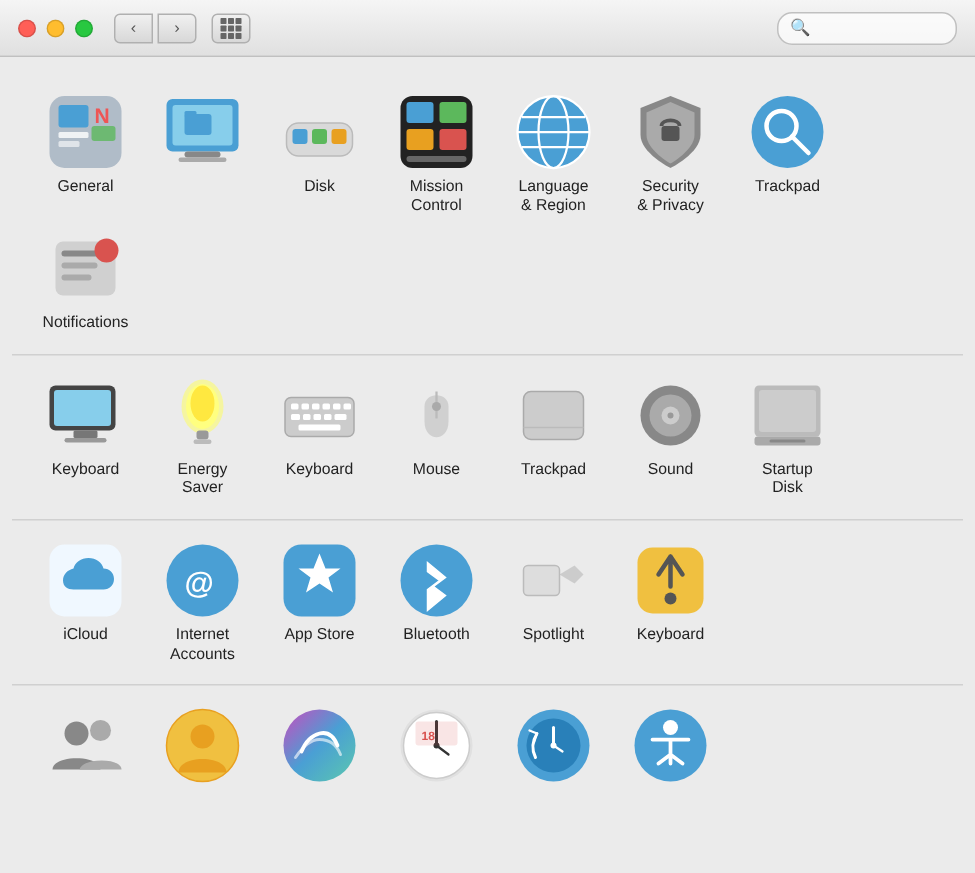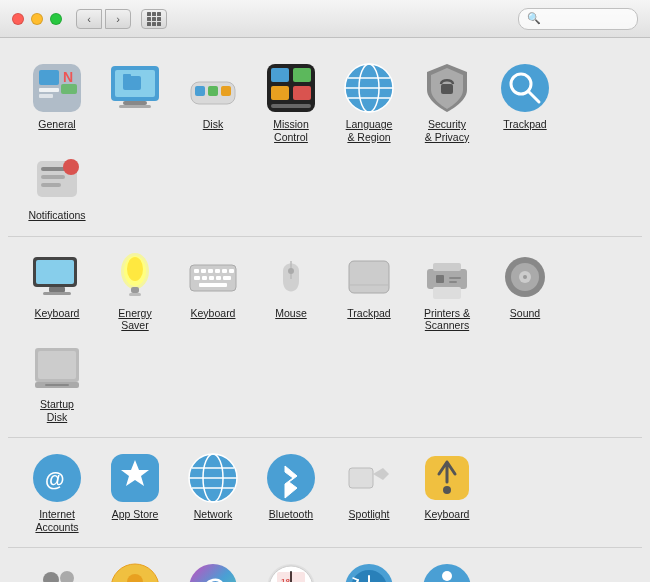--- a/index.html
+++ b/index.html
@@ -148,21 +148,20 @@
       flex-shrink: 0;
     }
     .pref-icon svg { width: 52px; height: 52px; }
 
     .pref-label {
       font-size: 10.5px;
       color: #222;
       line-height: 1.2;
       text-align: center;
       max-width: 72px;
-      text-decoration: underline;
     }
 
     
   </style>
 </head>
 <body>
 
 <div class="titlebar">
   <div class="traffic-lights">
     <div class="tl tl-close"></div>
@@ -353,33 +352,20 @@
           <svg viewBox="0 0 52 52" xmlns="http://www.w3.org/2000/svg">
       <rect x="6" y="10" width="40" height="32" rx="5" fill="#ccc" stroke="#aaa" stroke-width="1"></rect>
       <line x1="6" y1="34" x2="46" y2="34" stroke="#bbb" stroke-width="1"></line>
     </svg>
         </div>
         <div class="pref-label">Trackpad</div>
       </div>
       <div class="pref-item">
         <div class="pref-icon">
           <svg viewBox="0 0 52 52" xmlns="http://www.w3.org/2000/svg">
-      <rect x="6" y="18" width="40" height="20" rx="3" fill="#aaa"></rect>
-      <rect x="12" y="12" width="28" height="8" rx="2" fill="#ccc"></rect>
-      <rect x="12" y="36" width="28" height="12" rx="2" fill="#ddd"></rect>
-      <rect x="15" y="24" width="8" height="8" rx="1" fill="#777"></rect>
-      <rect x="28" y="26" width="12" height="2" rx="1" fill="#888"></rect>
-      <rect x="28" y="30" width="8" height="2" rx="1" fill="#888"></rect>
-    </svg>
-        </div>
-        <div class="pref-label">Printers &amp;<br>Scanners</div>
-      </div>
-      <div class="pref-item">
-        <div class="pref-icon">
-          <svg viewBox="0 0 52 52" xmlns="http://www.w3.org/2000/svg">
       <ellipse cx="26" cy="26" rx="20" ry="20" fill="#888"></ellipse>
       <ellipse cx="26" cy="26" rx="14" ry="14" fill="#aaa"></ellipse>
       <ellipse cx="26" cy="26" rx="6" ry="6" fill="#ccc"></ellipse>
       <ellipse cx="26" cy="26" rx="2" ry="2" fill="#999"></ellipse>
     </svg>
         </div>
         <div class="pref-label">Sound</div>
       </div>
       <div class="pref-item">
         <div class="pref-icon">
@@ -390,47 +376,43 @@
       <rect x="14" y="42" width="24" height="2" rx="1" fill="#888"></rect>
     </svg>
         </div>
         <div class="pref-label">Startup<br>Disk</div>
       </div>
     </div>
     <div class="section">
       <div class="pref-item">
         <div class="pref-icon">
           <svg viewBox="0 0 52 52" xmlns="http://www.w3.org/2000/svg">
+      <rect x="2" y="2" width="48" height="48" rx="10" fill="#f0f8ff"></rect>
+      <path d="M38 32 C42 32 45 29 45 25 C45 21 42 18 38 18 C37 14 33 11 28 11 C23 11 19 14 18 18 C14 19 11 22 11 26 C11 30 14 32 18 32 Z" fill="#4a9fd4"></path>
+    </svg>
+        </div>
+        <div class="pref-label">iCloud</div>
+      </div>
+      <div class="pref-item">
+        <div class="pref-icon">
+          <svg viewBox="0 0 52 52" xmlns="http://www.w3.org/2000/svg">
       <circle cx="26" cy="26" r="24" fill="#4a9fd4"></circle>
       <text x="14" y="34" font-size="20" fill="white" font-weight="bold">@</text>
     </svg>
         </div>
         <div class="pref-label">Internet<br>Accounts</div>
       </div>
       <div class="pref-item">
         <div class="pref-icon">
           <svg viewBox="0 0 52 52" xmlns="http://www.w3.org/2000/svg">
       <rect x="2" y="2" width="48" height="48" rx="12" fill="#4a9fd4"></rect>
       <path d="M26 8 L30 18 L40 18 L32 24 L35 34 L26 28 L17 34 L20 24 L12 18 L22 18 Z" fill="white"></path>
     </svg>
         </div>
         <div class="pref-label">App Store</div>
-      </div>
-      <div class="pref-item">
-        <div class="pref-icon">
-          <svg viewBox="0 0 52 52" xmlns="http://www.w3.org/2000/svg">
-      <circle cx="26" cy="26" r="24" fill="#4a9fd4"></circle>
-      <ellipse cx="26" cy="26" rx="10" ry="24" fill="none" stroke="white" stroke-width="1.5"></ellipse>
-      <line x1="2" y1="26" x2="50" y2="26" stroke="white" stroke-width="1.5"></line>
-      <line x1="5" y1="16" x2="47" y2="16" stroke="white" stroke-width="1.5"></line>
-      <line x1="5" y1="36" x2="47" y2="36" stroke="white" stroke-width="1.5"></line>
-      <circle cx="26" cy="26" r="24" fill="none" stroke="white" stroke-width="1.5"></circle>
-    </svg>
-        </div>
-        <div class="pref-label">Network</div>
       </div>
       <div class="pref-item">
         <div class="pref-icon">
           <svg viewBox="0 0 52 52" xmlns="http://www.w3.org/2000/svg">
       <circle cx="26" cy="26" r="24" fill="#4a9fd4"></circle>
       <path d="M20 14 L32 24 L24 30 L32 36 L20 46 L20 32 L28 26 L20 20 Z" fill="white" stroke="white" stroke-width="1"></path>
     </svg>
         </div>
         <div class="pref-label">Bluetooth</div>
       </div>

